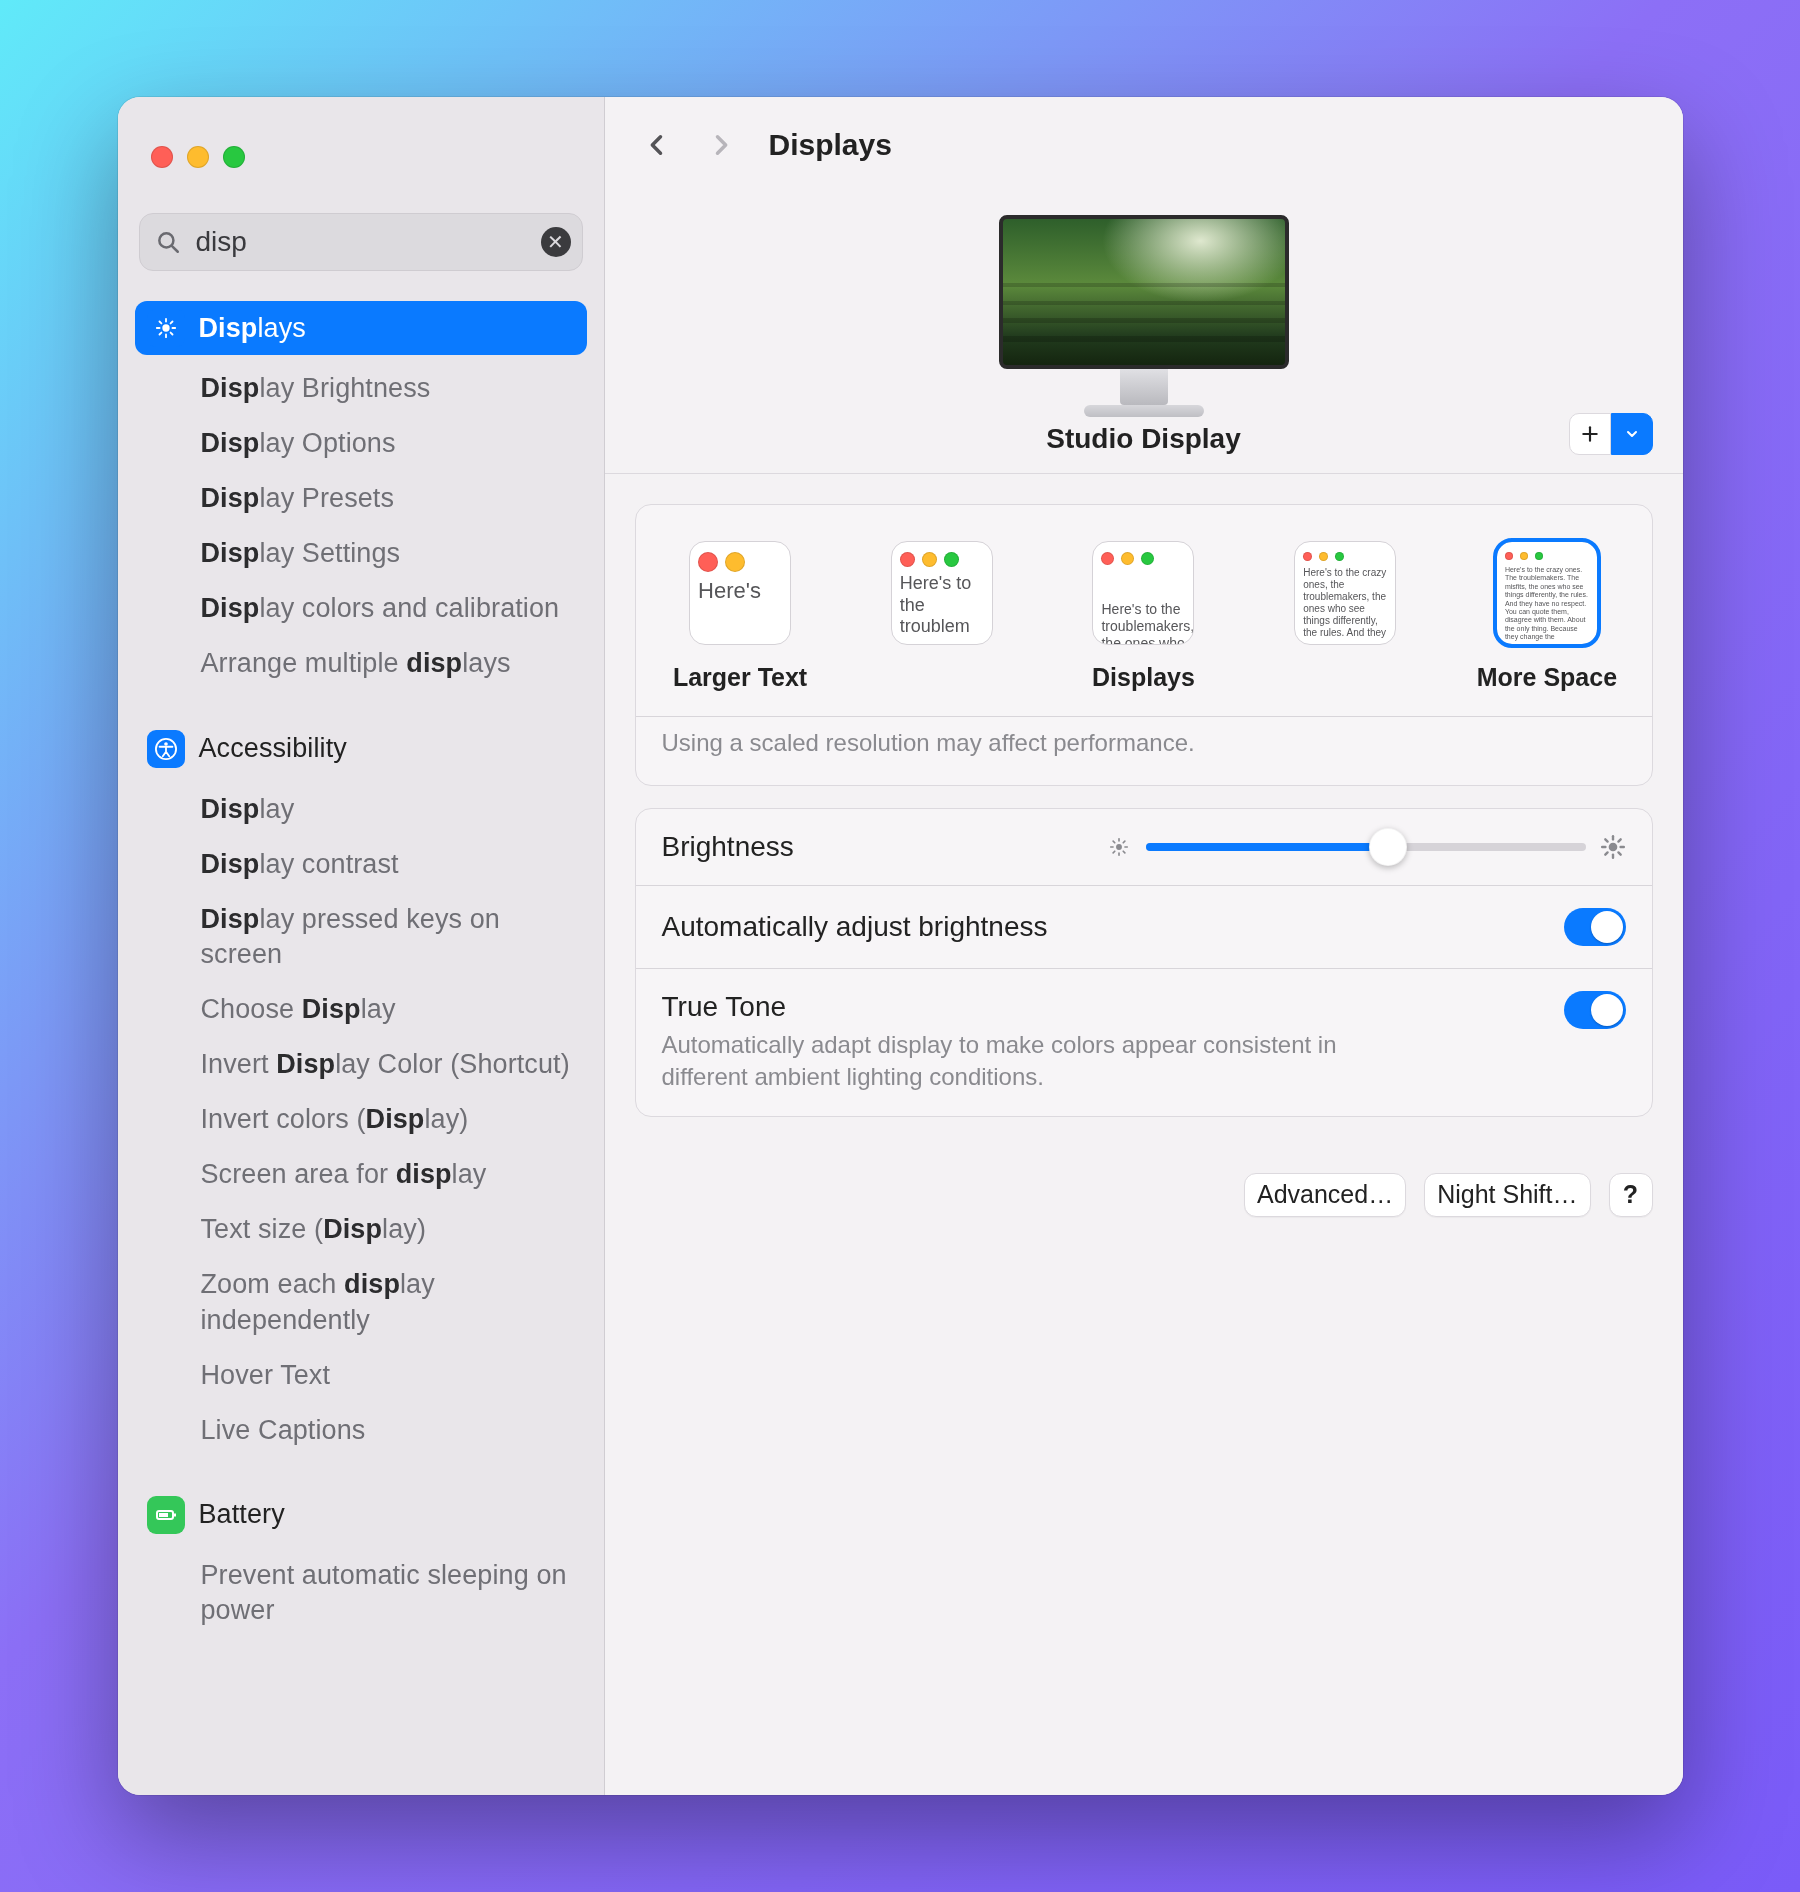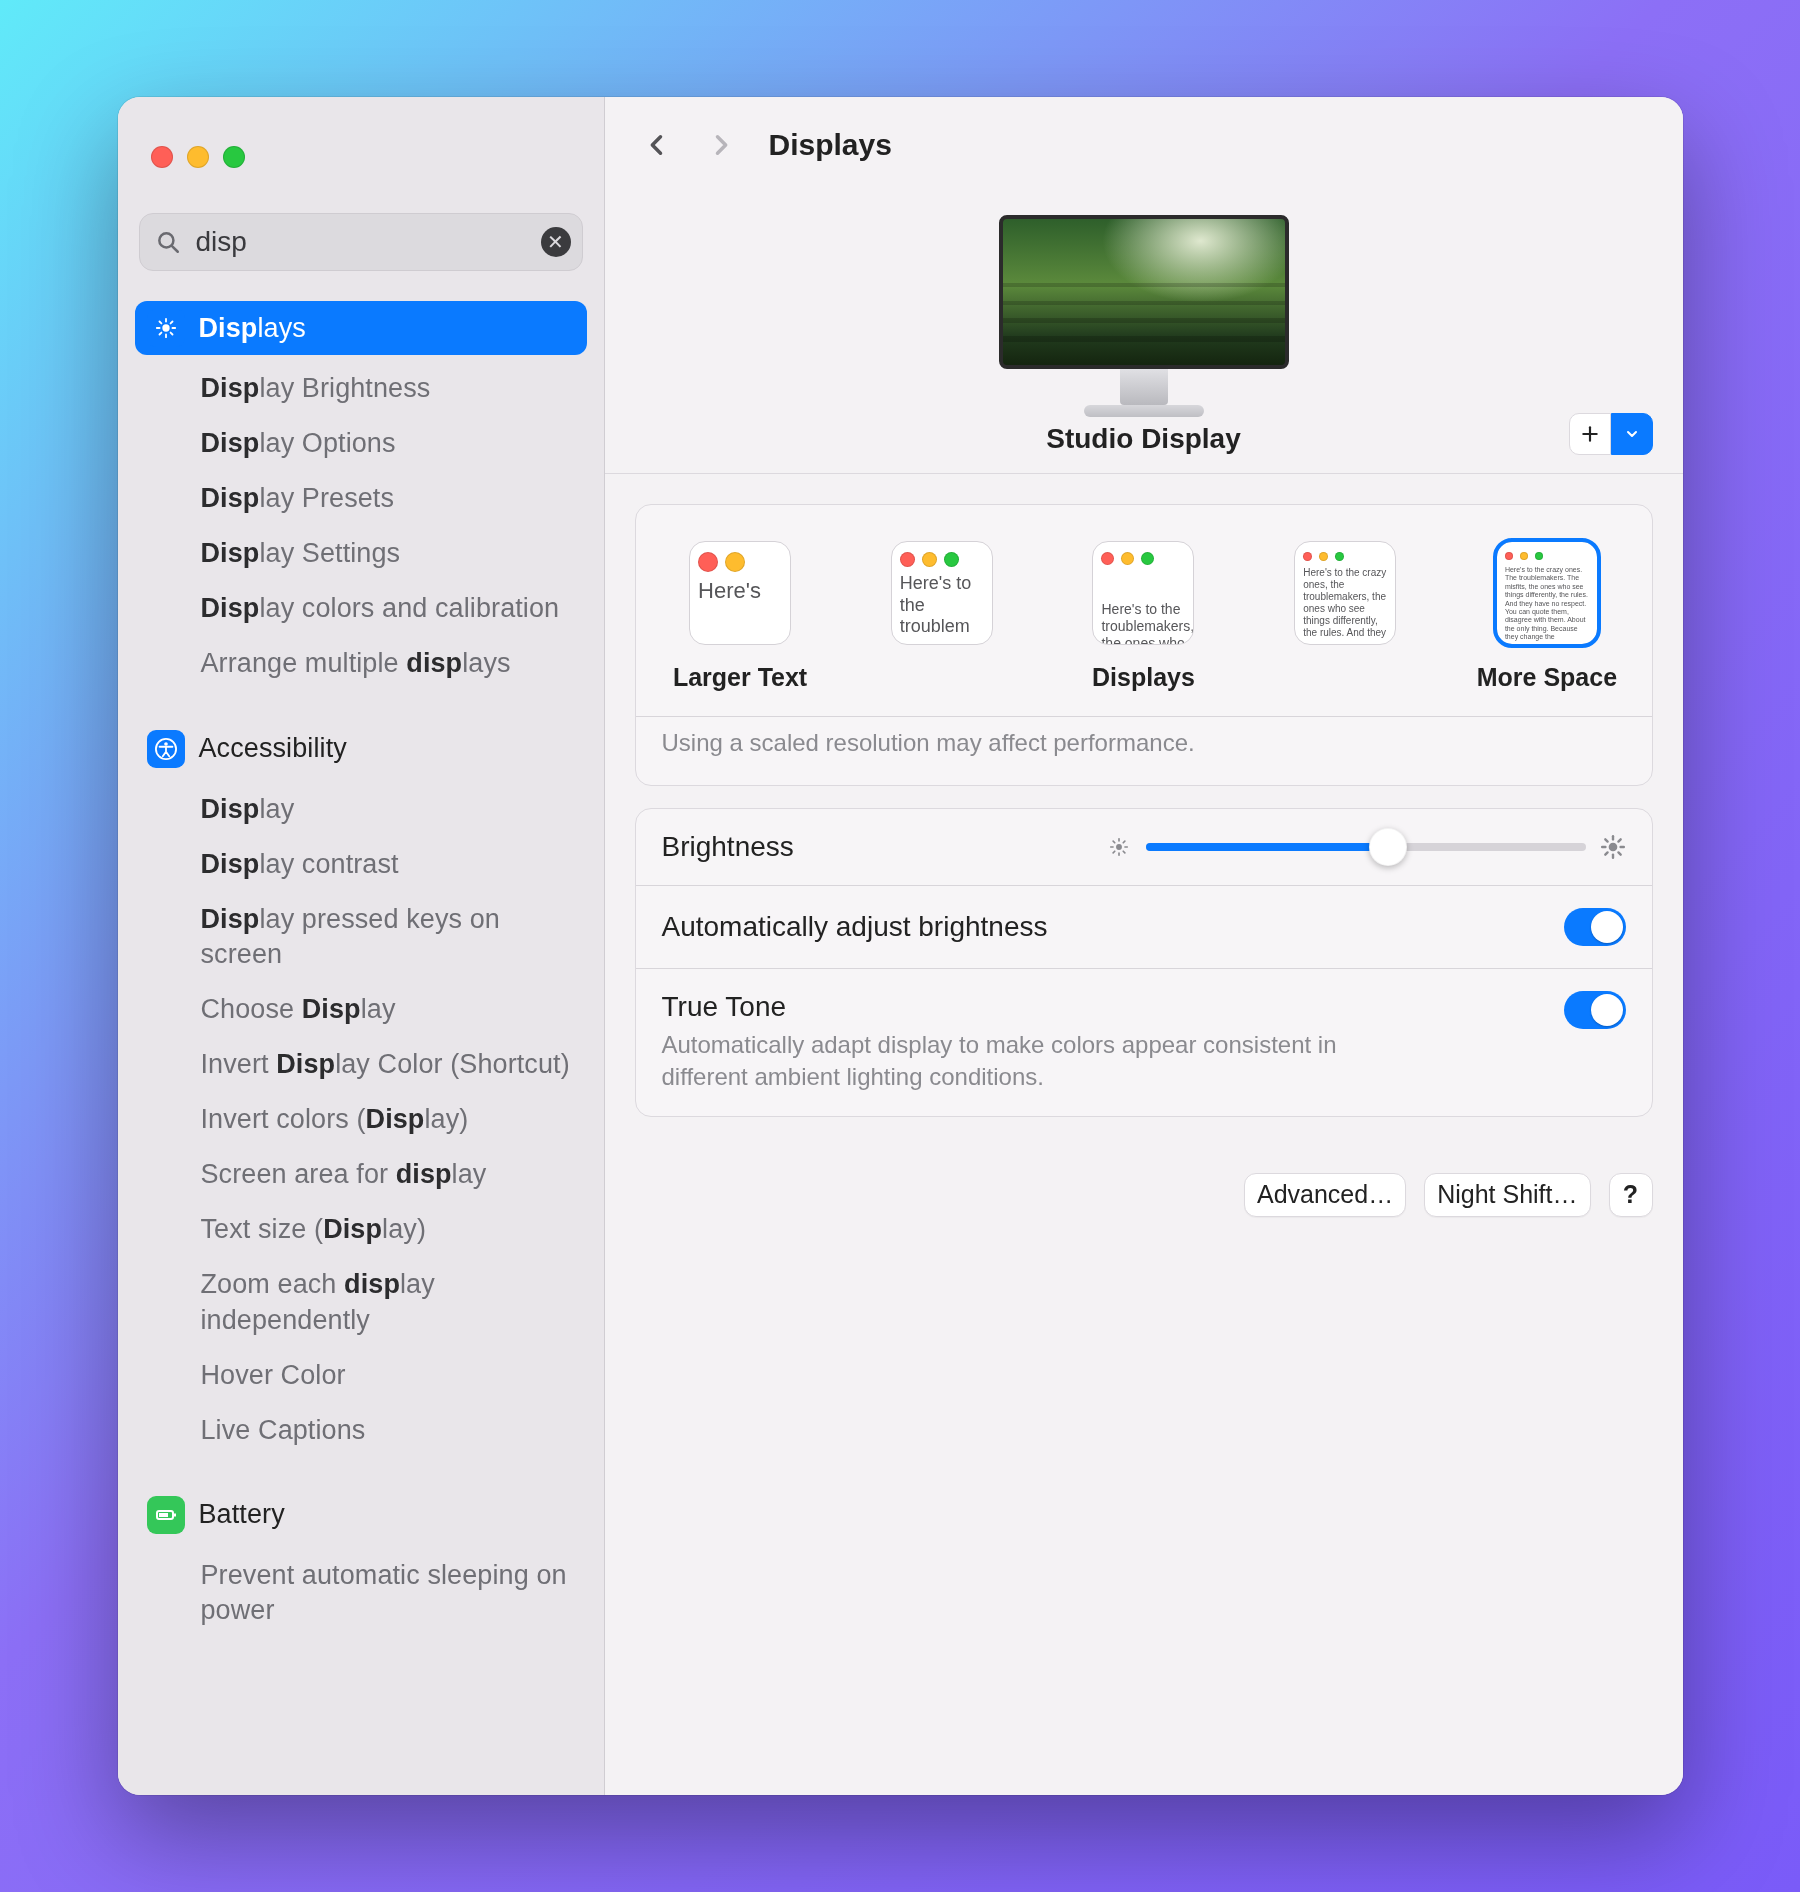--- a/index.html
+++ b/index.html
@@ -322,21 +322,21 @@
           <div class="sec-items">
             <div class="side-item"><b>Disp</b><span class="muted">lay</span></div>
             <div class="side-item"><b>Disp</b><span class="muted">lay contrast</span></div>
             <div class="side-item"><b>Disp</b><span class="muted">lay pressed keys on screen</span></div>
             <div class="side-item"><span class="muted">Choose </span><b>Disp</b><span class="muted">lay</span></div>
             <div class="side-item"><span class="muted">Invert </span><b>Disp</b><span class="muted">lay Color (Shortcut)</span></div>
             <div class="side-item"><span class="muted">Invert colors (</span><b>Disp</b><span class="muted">lay)</span></div>
             <div class="side-item"><span class="muted">Screen area for </span><b>disp</b><span class="muted">lay</span></div>
             <div class="side-item"><span class="muted">Text size (</span><b>Disp</b><span class="muted">lay)</span></div>
             <div class="side-item"><span class="muted">Zoom each </span><b>disp</b><span class="muted">lay independently</span></div>
-            <div class="side-item"><span class="muted">Hover Color</span></div>
+            <div class="side-item"><span class="muted">Hover Text</span></div>
             <div class="side-item"><span class="muted">Live Captions</span></div>
           </div>
         </div>
         <div class="sec">
           <div class="sec-head">
             <div class="sec-icon i-battery">
               <svg viewBox="0 0 24 24" width="24" height="24">
                 <rect x="3" y="8" width="16" height="8" rx="2" fill="none" stroke="currentColor" stroke-width="2"></rect>
                 <rect x="20" y="10.5" width="2" height="3" fill="currentColor"></rect>
                 <rect x="5" y="10" width="9" height="4" fill="currentColor"></rect>

